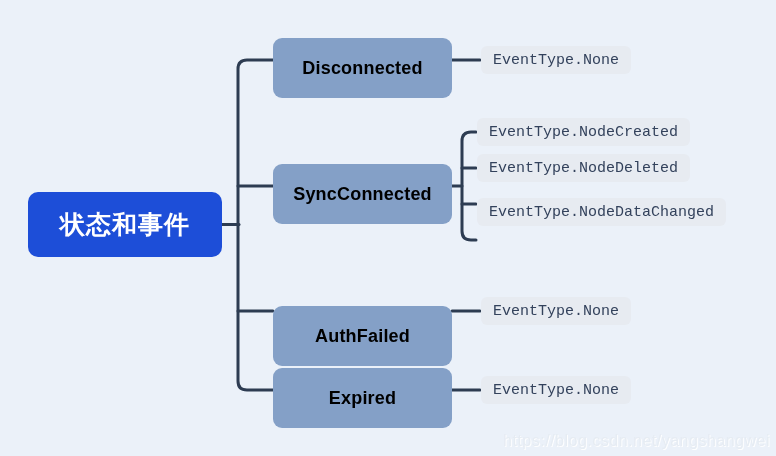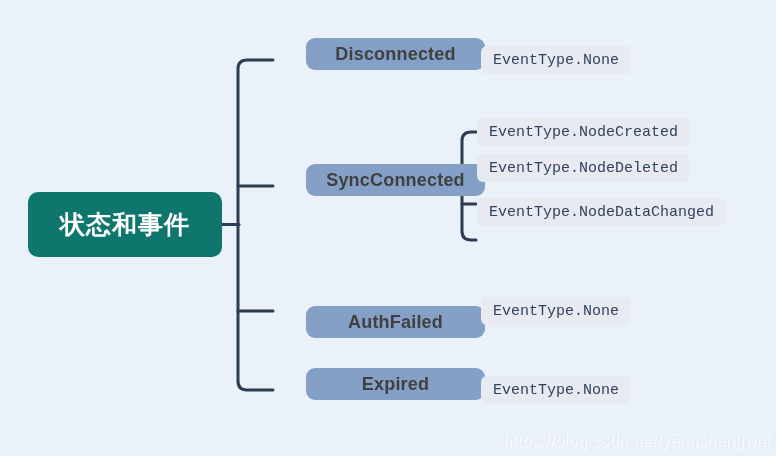--- a/index.html
+++ b/index.html
@@ -30,38 +30,37 @@
     position: absolute;
     display: flex;
     align-items: center;
     justify-content: center;
     cursor: default;
   }
 
   .root-node {
     left: 28px; top: 192px;
     width: 194px; height: 65px;
-    background: #0f766e;
+    background: #1d4ed8;
     border-radius: 10px;
     color: #ffffff;
     font-size: 25px;
     font-weight: bold;
     letter-spacing: 1px;
   }
 
   .state-node {
     left: 273px;
-    width: 179px; height: 32px;
+    width: 179px; height: 60px;
     background: #84a0c7;
     border-radius: 9px;
-    color: #404040;
+    color: #000000;
     font-size: 18px;
     font-weight: bold;
     letter-spacing: 0.2px;
-    margin-left: 33px;
   }
   .state-disconnected { top: 38px; }
   .state-syncconnected { top: 164px; }
   .state-authfailed   { top: 306px; }
   .state-expired      { top: 368px; text-align: center; }
 
   .event-node {
     position: absolute;
     height: 28px;
     display: inline-flex;

